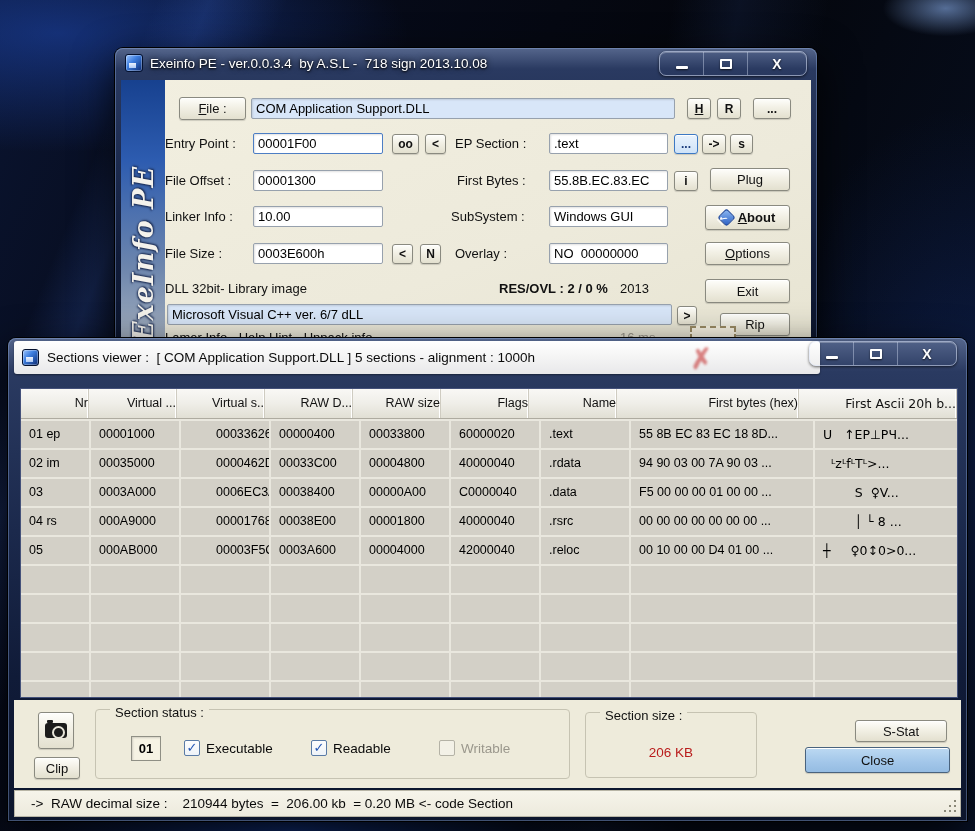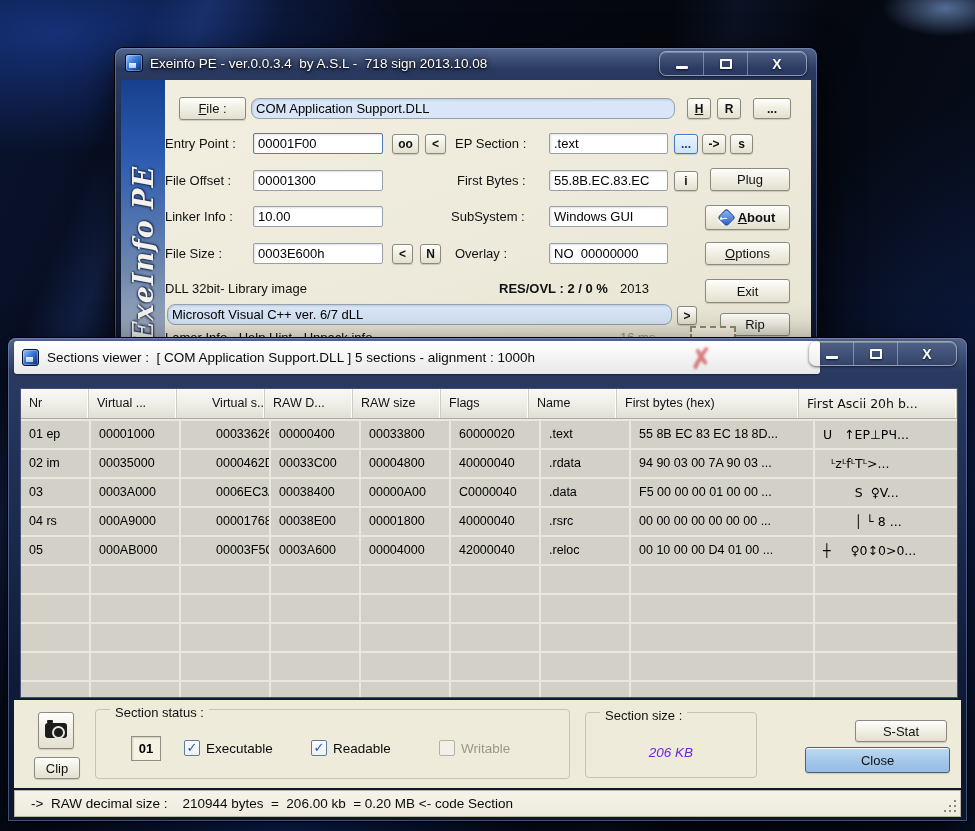--- a/index.html
+++ b/index.html
@@ -52,21 +52,21 @@
   #banner { position:absolute; left:0; top:0; width:44px; height:100%;
     background:linear-gradient(180deg,#17418f 0%,#2d5cb0 30%,#6d86ad 70%,#a8b2bf 100%); }
   #banner span { position:absolute; bottom:6px; left:50%; transform:translateX(-50%) rotate(180deg);
     writing-mode:vertical-rl; font-family:"DejaVu Serif",serif; font-style:italic; font-weight:bold;
     font-size:27px; color:#f4f2ec; text-shadow:1px 1px 2px #1a2a50, -1px -1px 2px #1a2a50; letter-spacing:1px; }
 
   .lbl { position:absolute; font-size:13px; color:#111; white-space:pre; }
   .inp { position:absolute; height:21px; background:#fff; border:1px solid #97a1ad;
     border-radius:2px; font-size:13px; color:#000; padding:2px 4px; white-space:pre; overflow:hidden;
     box-shadow:inset 1px 1px 2px rgba(0,0,0,.12); }
-  .inp.blue { background:#d8e6f8;border-radius:8px; }
+  .inp.blue { background:#d8e6f8; }
   .inp.focus { border-color:#4d7ec4; }
   .btn { position:absolute; display:flex; align-items:center; justify-content:center;
     background:linear-gradient(180deg,#fefefb 0%,#f2f0e5 45%,#e3e0cf 100%);
     border:1px solid #8a8a80; border-radius:3px; font-size:13px; color:#111; cursor:default;
     box-shadow:inset 0 1px 0 #fff, 0 1px 1px rgba(0,0,0,.15); }
   .btn.small { font-size:12px; font-weight:bold; }
   .btn.hl { border:1px solid #3d79c4; background:linear-gradient(180deg,#eaf3fd,#cfe3f8); color:#1a3a7a; }
   .ulf span::first-letter { text-decoration:underline; }
   .ulf span { display:block; }
   .ul-all { text-decoration:underline; }
@@ -86,21 +86,21 @@
   #red-x { position:absolute; left:676px; top:2px; font-size:27px; font-weight:bold; color:#c02020;
     opacity:.55; filter:blur(1.2px); transform:rotate(-6deg); pointer-events:none; }
   #sec-win .caption-group { right:10px; top:3px; }
 
   #listview { position:absolute; left:12px; top:50px; width:938px; height:310px;
     background:#e9e7de; overflow:hidden; border:1px solid #44517a; }
   #lv-header { display:flex; height:30px;
     background:linear-gradient(180deg,#f9f8f5 0%,#efeee8 50%,#e1dfd4 100%);
     border-bottom:1px solid #aeaba0; }
   .hcell { font-size:12.5px; color:#111; padding:7px 0 0 8px; white-space:nowrap; overflow:hidden;
-    border-right:1px solid #cfccc1; box-shadow:inset -1px 0 0 #fff; }
+    border-right:1px solid #cfccc1; box-shadow:inset -1px 0 0 #fff;text-align:right; }
   .lv-row { display:flex; gap:2px; margin-top:2px; height:27px; }
   .cell { background:#d3d0c7; font-size:12.5px; color:#000; padding:6px 0 0 8px;
     white-space:pre; overflow:hidden; }
   .c0{width:68px;} .c1{width:88px;} .c2{width:88px;padding-left:35px;} .c3{width:88px;} .c4{width:88px;}
   .c5{width:88px;} .c6{width:88px;} .c7{width:182px;} .c8{width:156px; flex:1; font-family:"DejaVu Sans",sans-serif;}
 
   #bottom-panel { position:absolute; left:6px; top:362px; width:947px; height:88px;
     background:#eeebdb; }
   .groupbox { position:absolute; border:1px solid #c6c3b2; border-radius:4px; }
   .legend { position:absolute; top:-9px; left:14px; background:#eeebdb; padding:4px 5px;
@@ -108,21 +108,21 @@
   #nr-box { position:absolute; border:1px solid #8f8f85; background:#f6f3e4;
     font-size:13px; font-weight:bold; color:#000; display:flex; align-items:center; justify-content:center;
     box-shadow:inset 1px 1px 2px rgba(0,0,0,.15); }
   .cbrow { position:absolute; display:flex; align-items:center; gap:6px; font-size:13.5px; color:#0a0a0a; }
   .cb { width:16px; height:16px; background:linear-gradient(180deg,#fdfdfd,#eef3f8); border:1px solid #5a7ba6;
     border-radius:2px; display:flex; align-items:center; justify-content:center; }
   .cb .chk { color:#2456b4; font-weight:bold; font-size:13px; line-height:1;
     font-family:"DejaVu Sans",sans-serif; margin-top:-2px; }
   .cbrow.disabled { color:#9a978c; }
   .cbrow.disabled .cb { border-color:#b4b2a6; background:#f3f1e7; }
-  #size-value { position:absolute; width:100%; text-align:center; font-size:13.5px; color:#6d28d9;font-style:italic; }
+  #size-value { position:absolute; width:100%; text-align:center; font-size:13.5px; color:#b91c1c; }
   #close-btn { background:linear-gradient(180deg,#bcd9f2,#a2c6e9 60%,#95bce2);
     border:1px solid #49637e; }
   #camera-btn { flex-direction:column; }
   .cam { width:22px; height:15px; background:#1c1c1c; border-radius:3px; position:relative; }
   .cam::before { content:""; position:absolute; left:7px; top:3px; width:9px; height:9px;
     border-radius:50%; border:2px solid #e8e6da; }
   .cam::after { content:""; position:absolute; left:2px; top:-3px; width:6px; height:3px;
     background:#1c1c1c; border-radius:1px; }
 
   #status-bar { position:absolute; left:6px; top:452px; width:947px; height:27px;

